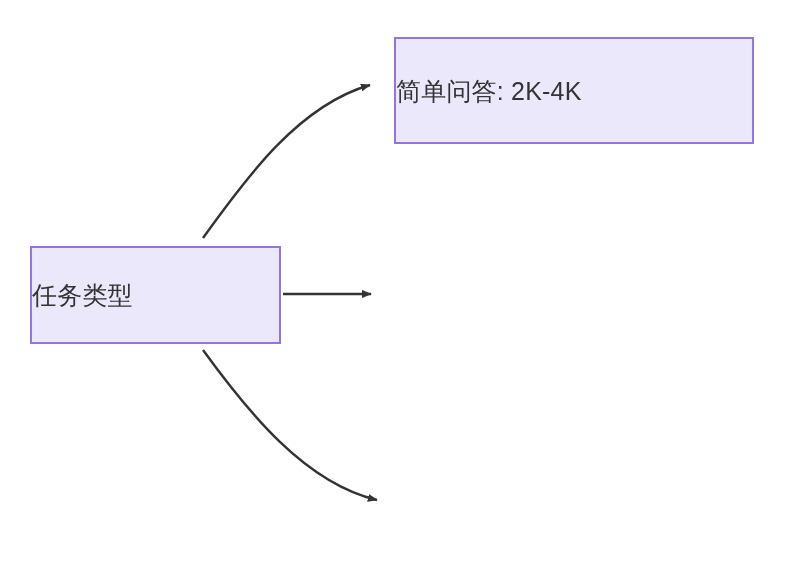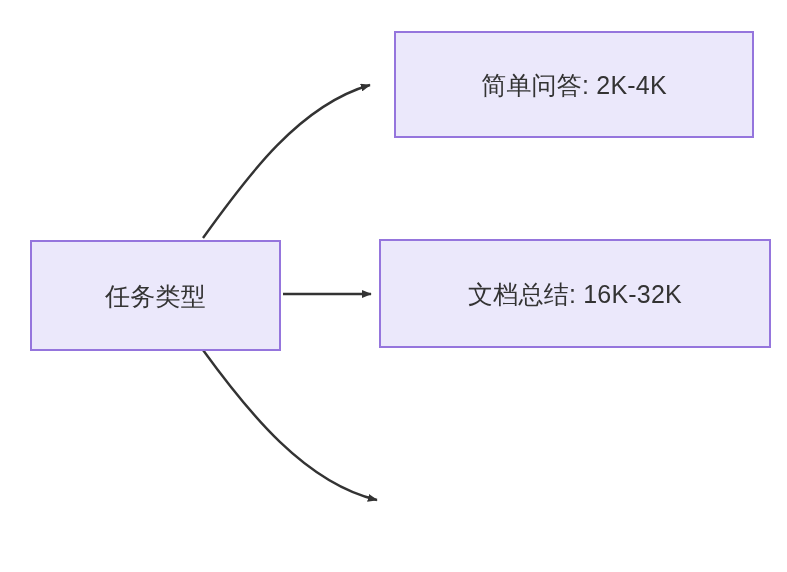--- a/index.html
+++ b/index.html
@@ -29,35 +29,36 @@
     height: 572px;
     pointer-events: none;
   }
   .node {
     position: absolute;
     box-sizing: border-box;
     background: #ebe8fb;
     border: 2px solid #9575dd;
     display: flex;
     align-items: center;
-    justify-content: center;
+    justify-content: flex-start;
     text-align: center;
+    margin-top: 6px;
   }
   .node-label {
     color: #333333;
     font-size: 25px;
     line-height: 1.2;
     letter-spacing: 0.2px;
     white-space: nowrap;
   }
   #node-source {
     left: 30px;
     top: 240px;
     width: 251px;
-    height: 111px;
+    height: 98px;
   }
   #node-simple-qa {
     left: 394px;
     top: 31px;
     width: 360px;
     height: 107px;
   }
   #node-doc-summary {
     left: 379px;
     top: 239px;
@@ -91,18 +92,15 @@
   </svg>
 
   <div class="node" id="node-source">
     <span class="node-label">任务类型</span>
   </div>
 
   <div class="node" id="node-simple-qa">
     <span class="node-label">简单问答: 2K-4K</span>
   </div>
 
-  <div class="node" id="node-doc-summary">
-    <span class="node-label">文档总结: 16K-32K</span>
-  </div>
 
 
 </div>
 
 </body></html>

